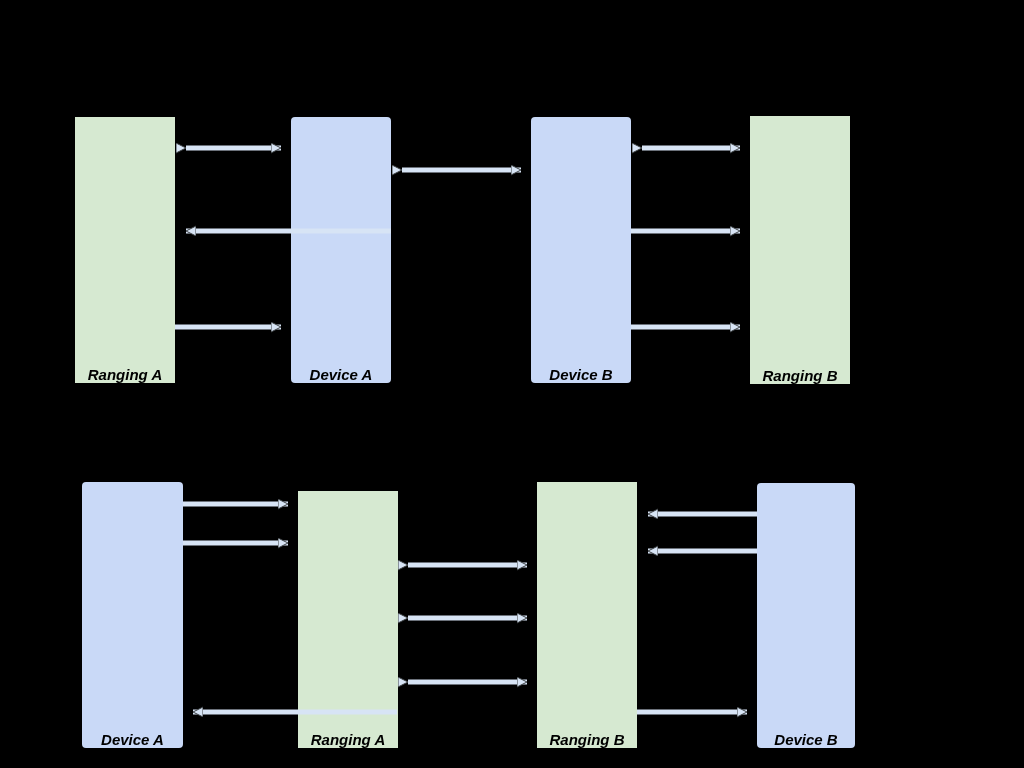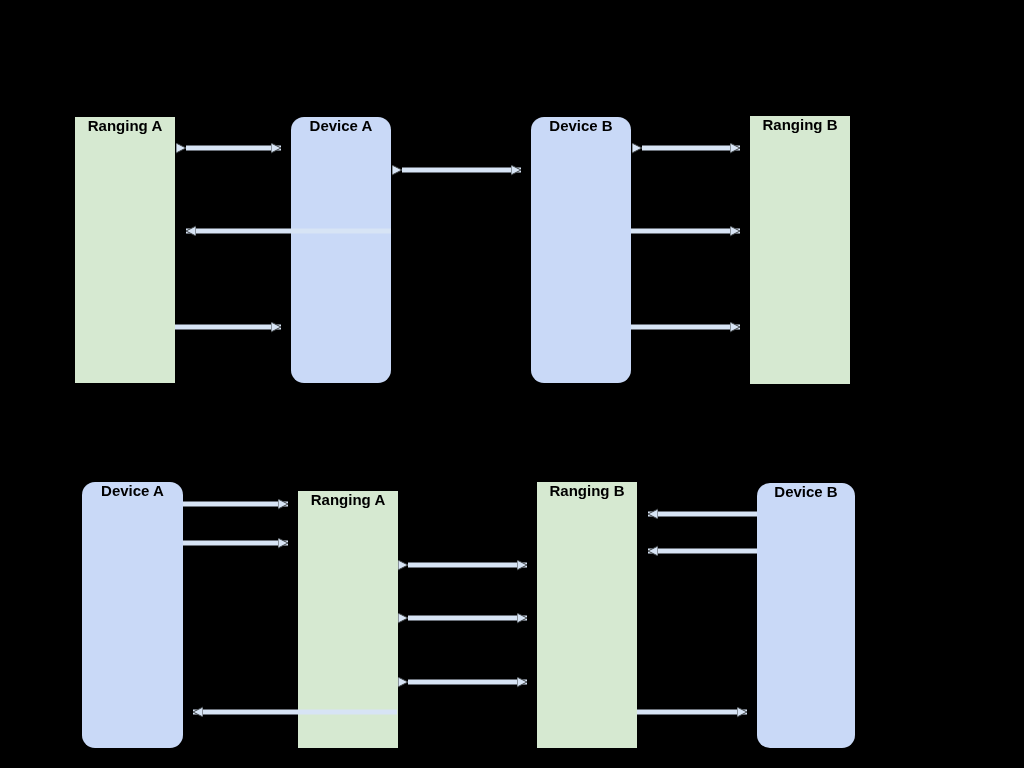--- a/index.html
+++ b/index.html
@@ -10,33 +10,34 @@
   #stage{
     position:relative;
     width:1024px;
     height:768px;
     background:var(--background,#000);
     overflow:hidden;
   }
   .box{
     position:absolute;
     display:flex;
-    align-items:flex-start;
+    align-items:flex-end;
     justify-content:center;
     box-sizing:border-box;
+    font-style:italic;
   }
   .box .lbl{
     font-weight:bold;
     font-size:15px;
     color:var(--label-text,#000);
     white-space:nowrap;
   }
   .box.device{
     background:var(--device-box,#c9d9f7);
-    border-radius:13px;
+    border-radius:4px;
   }
   .box.ranging{
     background:var(--ranging-box,#d6e9d1);
   }
   
   .t-ranging-a{left:75px;  top:117px; width:100px; height:266px;}
   .t-device-a {left:291px; top:117px; width:100px; height:266px;}
   .t-device-b {left:531px; top:117px; width:100px; height:266px;}
   .t-ranging-b{left:750px; top:116px; width:100px; height:268px;}
   

